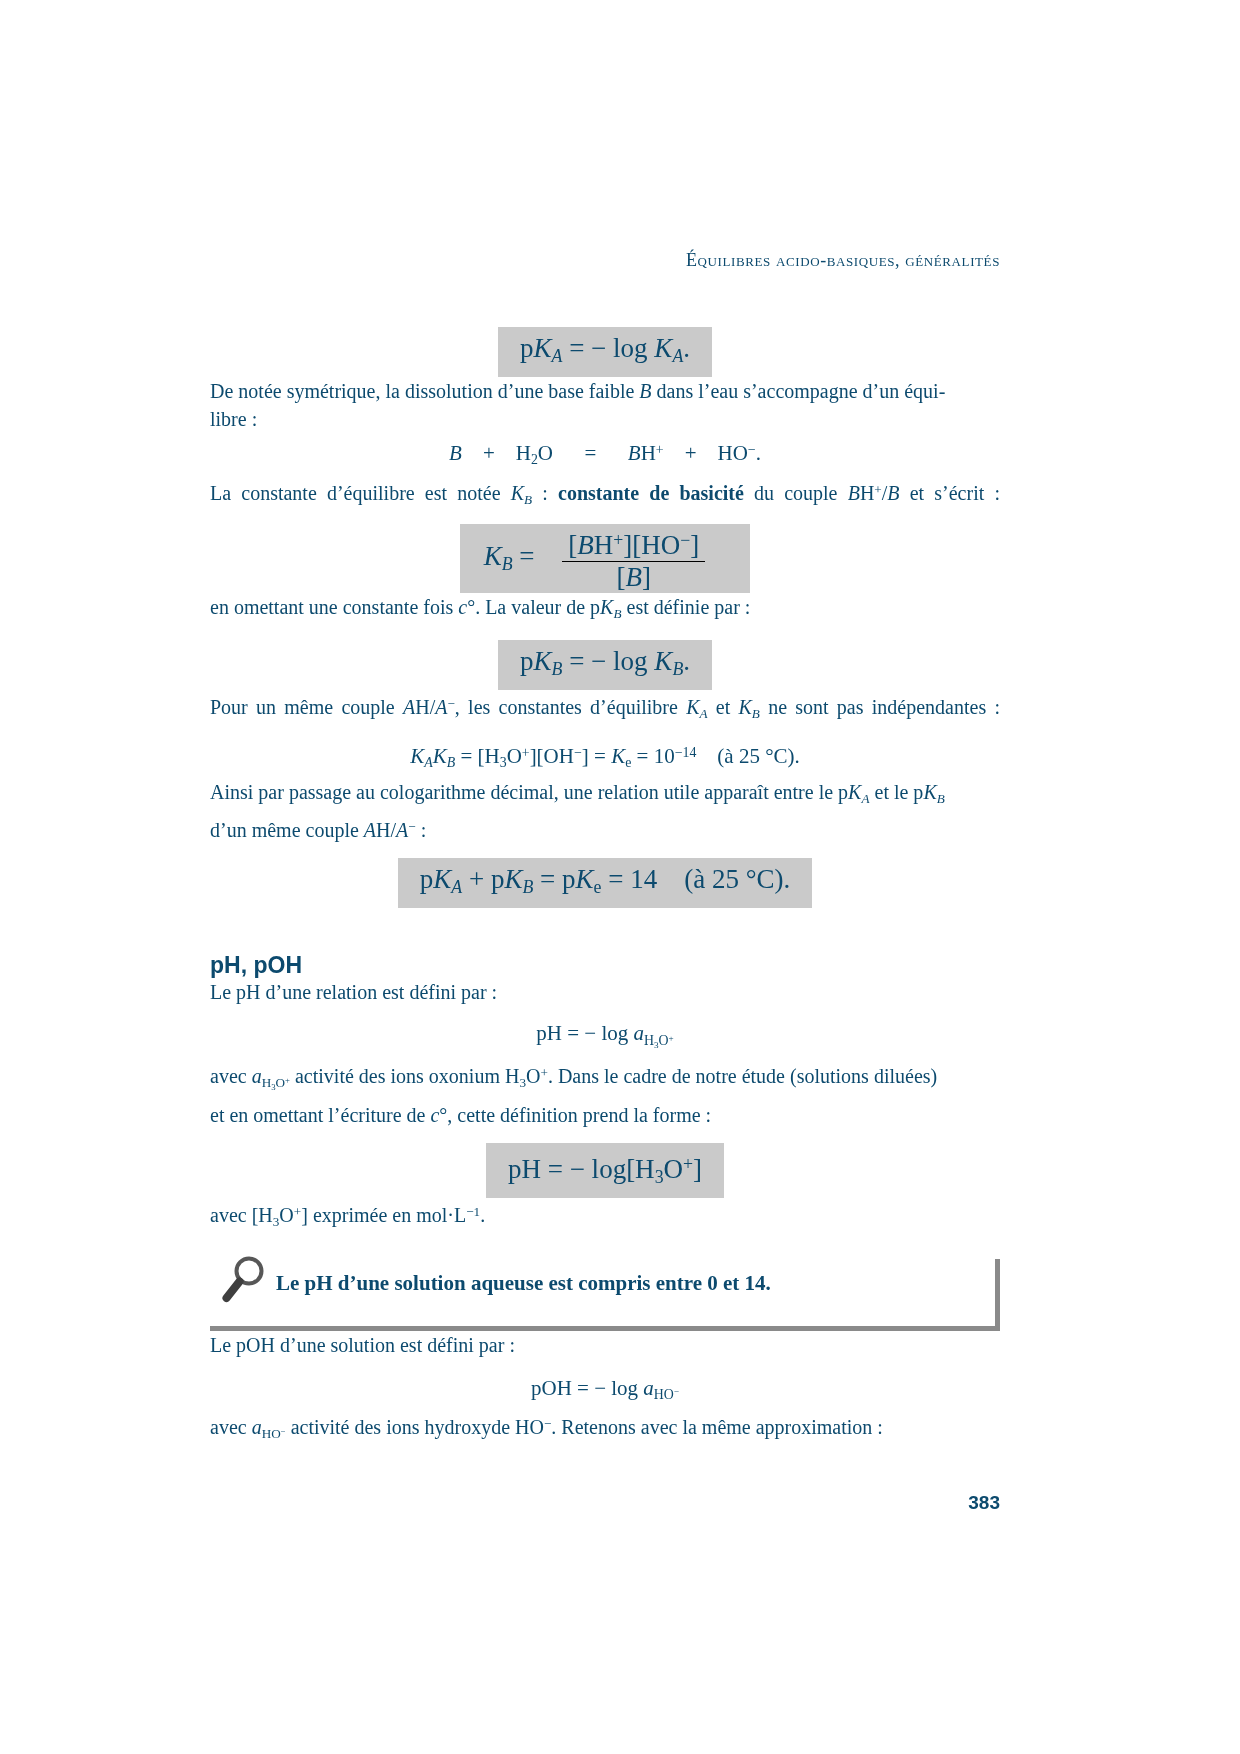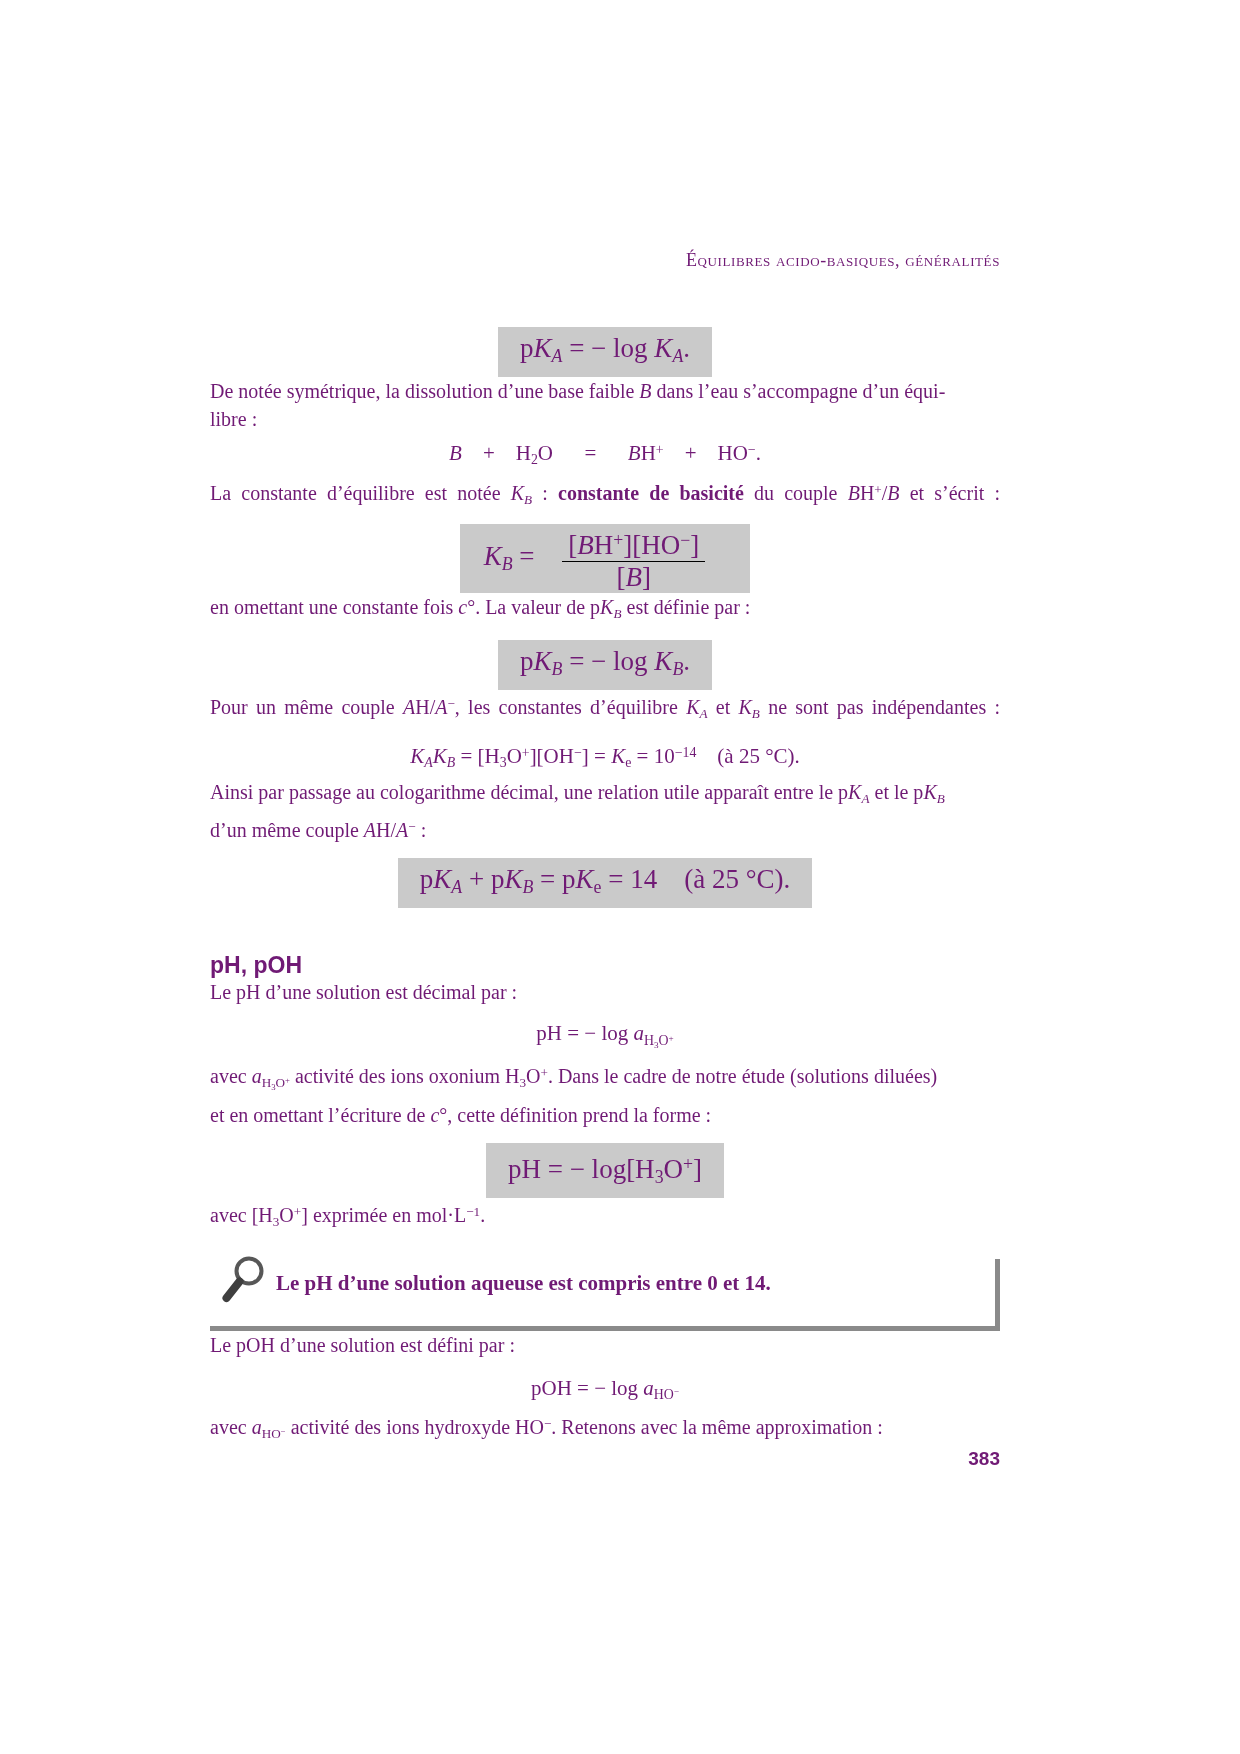--- a/index.html
+++ b/index.html
@@ -1,21 +1,21 @@
 <!DOCTYPE html>
 <html lang="fr"><head>
 <meta charset="utf-8">
 <style>
   html,body{margin:0;padding:0;background:#ffffff;}
   .page{
     position:relative;
     width:1240px;height:1558px;
     background:#ffffff;
     font-family:"Liberation Serif",serif;
-    color:#701a75;
+    color:#0c4a6e;
     overflow:hidden;
   }
   .running-head{
     position:absolute;top:250px;left:210px;width:790px;
     text-align:right;
     font-variant:small-caps;
     font-size:18px;letter-spacing:0.6px;
   }
   .column{
     position:absolute;left:210px;top:327px;width:790px;
@@ -61,21 +61,21 @@
     position:absolute;right:-0px;bottom:-5px;
     width:5px;height:72px;background:#8a8a8a;
   }
   .note-inner{ display:flex; align-items:center; }
   .note-text{
     font-weight:bold;font-size:21px;line-height:26px;
     margin-left:8px;
   }
   .mag{ width:50px;height:54px;flex:0 0 auto; }
   .page-num{
-    position:absolute;left:210px;top:1448px;width:790px;
+    position:absolute;left:210px;top:1492px;width:790px;
     text-align:right;
     font-family:"Liberation Sans",sans-serif;
     font-weight:bold;font-size:19px;
   }
   
   .mt2{margin-top:2px;} .mt4{margin-top:4px;}
   .mt10{margin-top:10px;} .mt12{margin-top:12px;} .mt14{margin-top:14px;}
   .mt16{margin-top:16px;} .mt18{margin-top:18px;} .mt20{margin-top:20px;}
   .mt22{margin-top:22px;} .mt44{margin-top:44px;}
 </style>
@@ -105,21 +105,21 @@
     <p class="body stretch tight mt18"><span class="tk-r">Pour un même couple </span><span class="tk-i">A</span><span class="tk-r">H/</span><span class="tk-i">A</span><span class="tk-sup">−</span><span class="tk-r">, les constantes d’équilibre </span><span class="tk-i">K</span><span class="tk-isub">A</span><span class="tk-r"> et </span><span class="tk-i">K</span><span class="tk-isub">B</span><span class="tk-r"> ne sont pas indépendantes :</span></p>
 
     <p class="center ceq mt10"><span class="tk-i">K</span><span class="tk-isub">A</span><span class="tk-i">K</span><span class="tk-isub">B</span><span class="tk-r"> = [H</span><span class="tk-sub">3</span><span class="tk-r">O</span><span class="tk-sup">+</span><span class="tk-r">][OH</span><span class="tk-sup">−</span><span class="tk-r">] = </span><span class="tk-i">K</span><span class="tk-sub">e</span><span class="tk-r"> = 10</span><span class="tk-sup">−14</span><span class="tk-r"> (à 25 °C).</span></p>
 
     <p class="body mt20"><span class="tk-r">Ainsi par passage au cologarithme décimal, une relation utile apparaît entre le p</span><span class="tk-i">K</span><span class="tk-isub">A</span><span class="tk-r"> et le p</span><span class="tk-i">K</span><span class="tk-isub">B</span><br><span class="tk-r">d’un même couple </span><span class="tk-i">A</span><span class="tk-r">H/</span><span class="tk-i">A</span><span class="tk-sup">−</span><span class="tk-r"> :</span></p>
 
     <p class="center mt14"><span class="gbox"><span class="tk-r">p</span><span class="tk-i">K</span><span class="tk-isub">A</span><span class="tk-r"> + p</span><span class="tk-i">K</span><span class="tk-isub">B</span><span class="tk-r"> = p</span><span class="tk-i">K</span><span class="tk-sub">e</span><span class="tk-r"> = 14 (à 25 °C).</span></span></p>
 
     <h2 class="sec-head mt44">pH, pOH</h2>
 
-    <p class="body mt4">Le pH d’une solution est décimal par :</p>
+    <p class="body mt4">Le pH d’une relation est défini par :</p>
 
     <p class="center ceq mt12"><span class="tk-r">pH = − log </span><span class="tk-i">a</span><span class="tk-sub"><span class="tk-r">H</span><span class="tk-sub">3</span><span class="tk-r">O</span><span class="tk-sup">+</span></span></p>
 
     <p class="body mt16"><span class="tk-r">avec </span><span class="tk-i">a</span><span class="tk-sub"><span class="tk-r">H</span><span class="tk-sub">3</span><span class="tk-r">O</span><span class="tk-sup">+</span></span><span class="tk-r"> activité des ions oxonium H</span><span class="tk-sub">3</span><span class="tk-r">O</span><span class="tk-sup">+</span><span class="tk-r">. Dans le cadre de notre étude (solutions diluées)</span><br><span class="tk-r">et en omettant l’écriture de </span><span class="tk-i">c</span><span class="tk-r">°</span><span class="tk-r">, cette définition prend la forme :</span></p>
 
     <p class="center mt14"><span class="gbox"><span class="tk-r">pH = − log[H</span><span class="tk-sub">3</span><span class="tk-r">O</span><span class="tk-sup">+</span><span class="tk-r">]</span></span></p>
 
     <p class="body mt22"><span class="tk-r">avec [H</span><span class="tk-sub">3</span><span class="tk-r">O</span><span class="tk-sup">+</span><span class="tk-r">] exprimée en mol·L</span><span class="tk-sup">−1</span><span class="tk-r">.</span></p>
 
     <div class="note">

